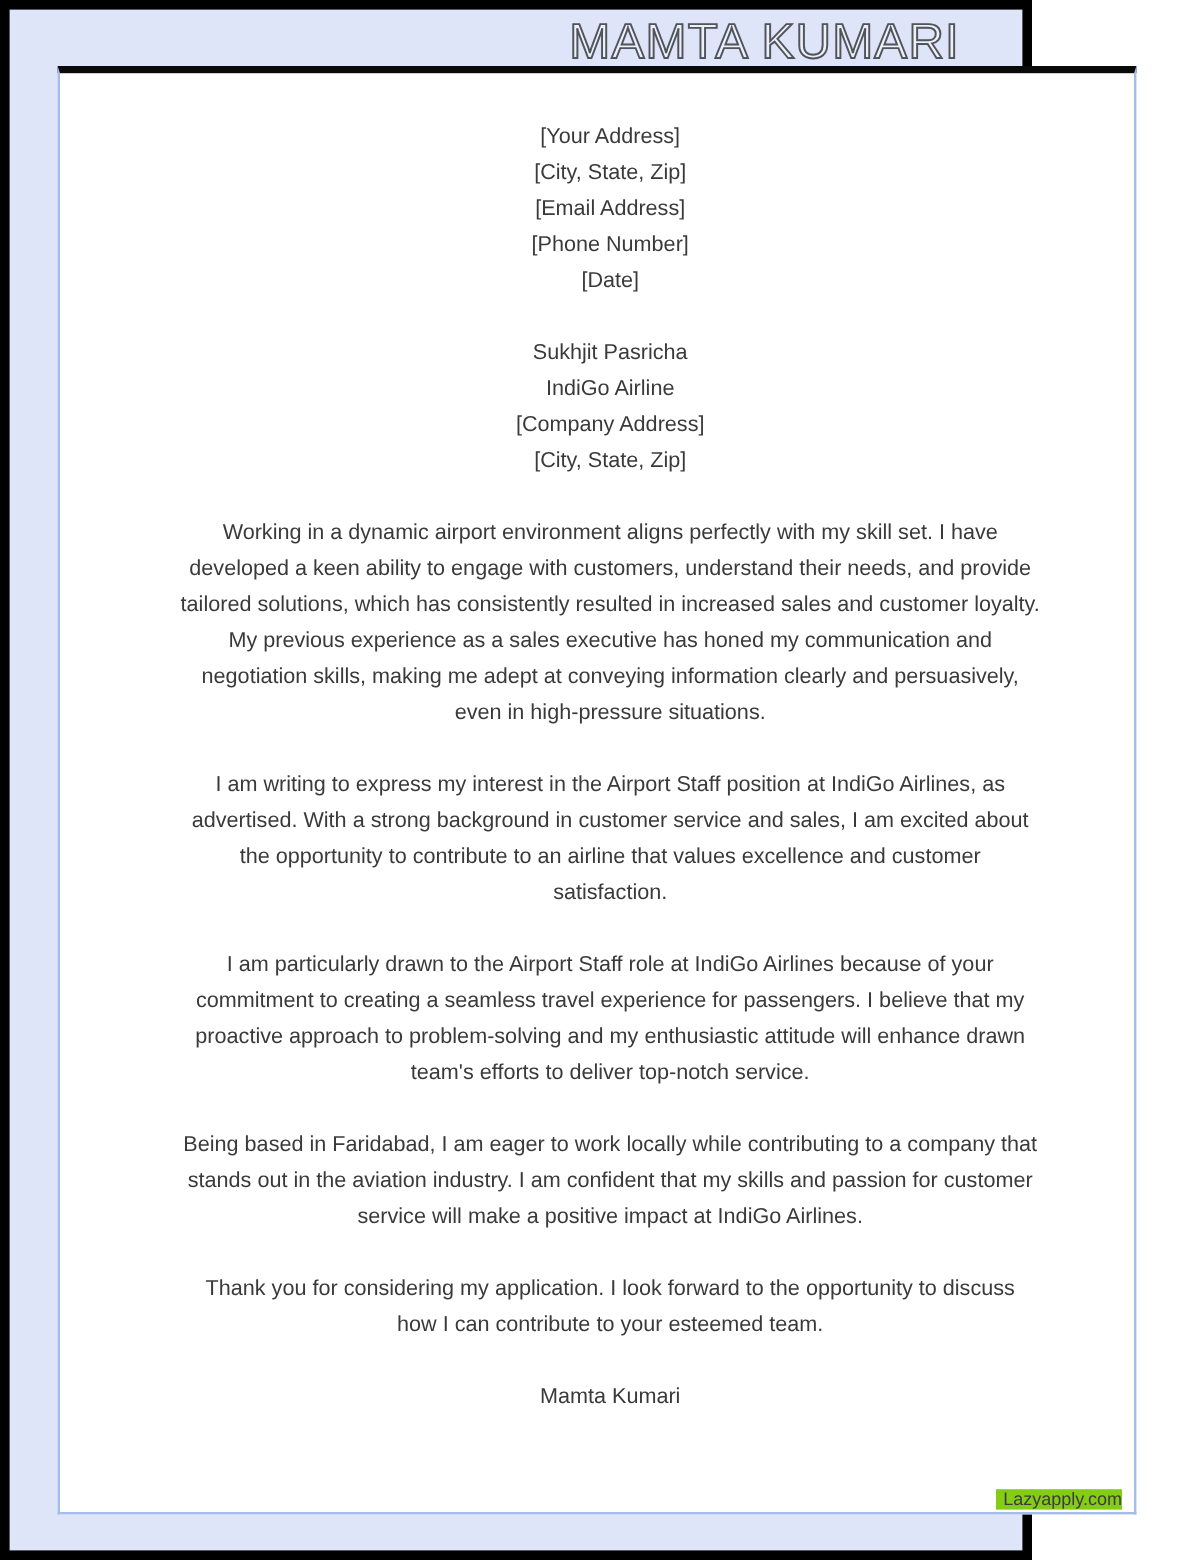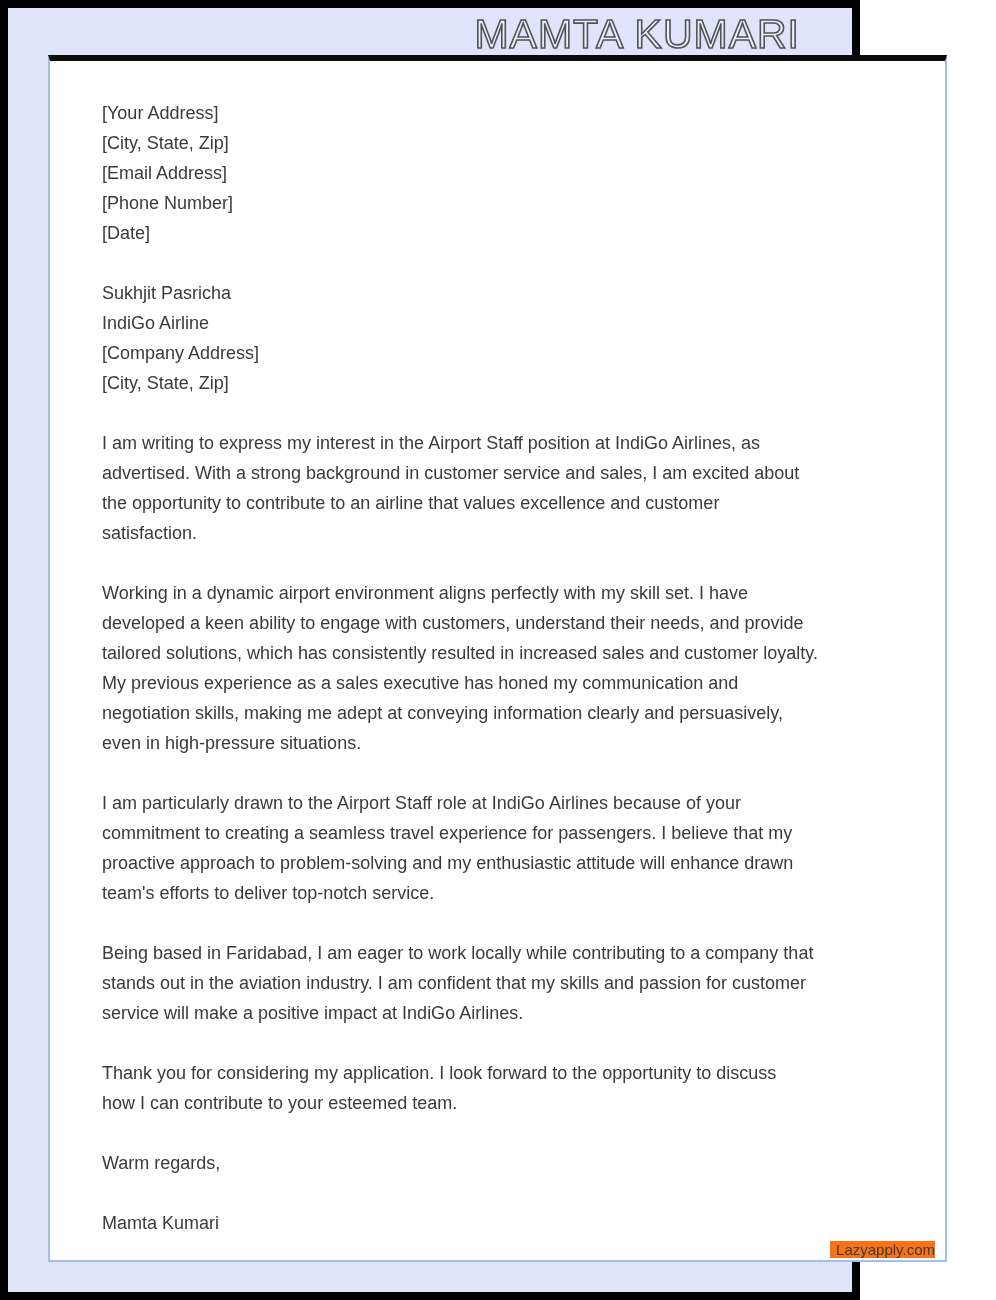--- a/index.html
+++ b/index.html
@@ -39,38 +39,39 @@
     position: absolute;
     left: 40px;
     top: 47px;
     width: 899px;
     height: 1207px;
     box-sizing: border-box;
     background: #ffffff;
     border: 2px solid #a6bdea;
     border-top: 6px solid #0a0a0a;
     overflow: visible;
+    text-align: center;
   }
   .letter-content {
     padding: 37px 30px 0 52px;
     font-size: 18px;
     line-height: 30px;
     color: #3a3a3a;
   }
   .block {
     white-space: pre-line;
     margin: 0 0 30px 0;
   }
   .watermark {
     position: absolute;
     right: 10px;
     bottom: 2px;
     font-size: 15px;
     color: #3c3c3c;
-    background: #f97316;
+    background: #84cc16;
     padding-left: 6px;
     cursor: pointer;
   }
 </style>
 </head>
 <body>
 
 <div class="frame">
   <div class="page">
 
@@ -84,45 +85,44 @@
 [Email Address]
 [Phone Number]
 [Date]</div>
 
         <div class="block">Sukhjit Pasricha
 IndiGo Airline
 [Company Address]
 [City, State, Zip]</div>
 
 
-        <div class="block">I am writing to express my interest in the Airport Staff position at IndiGo Airlines, as
-advertised. With a strong background in customer service and sales, I am excited about
-the opportunity to contribute to an airline that values excellence and customer
-satisfaction.</div>
-
         <div class="block">Working in a dynamic airport environment aligns perfectly with my skill set. I have
 developed a keen ability to engage with customers, understand their needs, and provide
 tailored solutions, which has consistently resulted in increased sales and customer loyalty.
 My previous experience as a sales executive has honed my communication and
 negotiation skills, making me adept at conveying information clearly and persuasively,
 even in high-pressure situations.</div>
+
+        <div class="block">I am writing to express my interest in the Airport Staff position at IndiGo Airlines, as
+advertised. With a strong background in customer service and sales, I am excited about
+the opportunity to contribute to an airline that values excellence and customer
+satisfaction.</div>
 
         <div class="block">I am particularly drawn to the Airport Staff role at IndiGo Airlines because of your
 commitment to creating a seamless travel experience for passengers. I believe that my
 proactive approach to problem-solving and my enthusiastic attitude will enhance drawn
 team's efforts to deliver top-notch service.</div>
 
         <div class="block">Being based in Faridabad, I am eager to work locally while contributing to a company that
 stands out in the aviation industry. I am confident that my skills and passion for customer
 service will make a positive impact at IndiGo Airlines.</div>
 
         <div class="block">Thank you for considering my application. I look forward to the opportunity to discuss
 how I can contribute to your esteemed team.</div>
 
-        <div class="block">Warm regards,</div>
 
         <div class="block">Mamta Kumari</div>
 
       </div>
 
       <div class="watermark">Lazyapply.com</div>
     </div>
 
   </div>
 </div>

